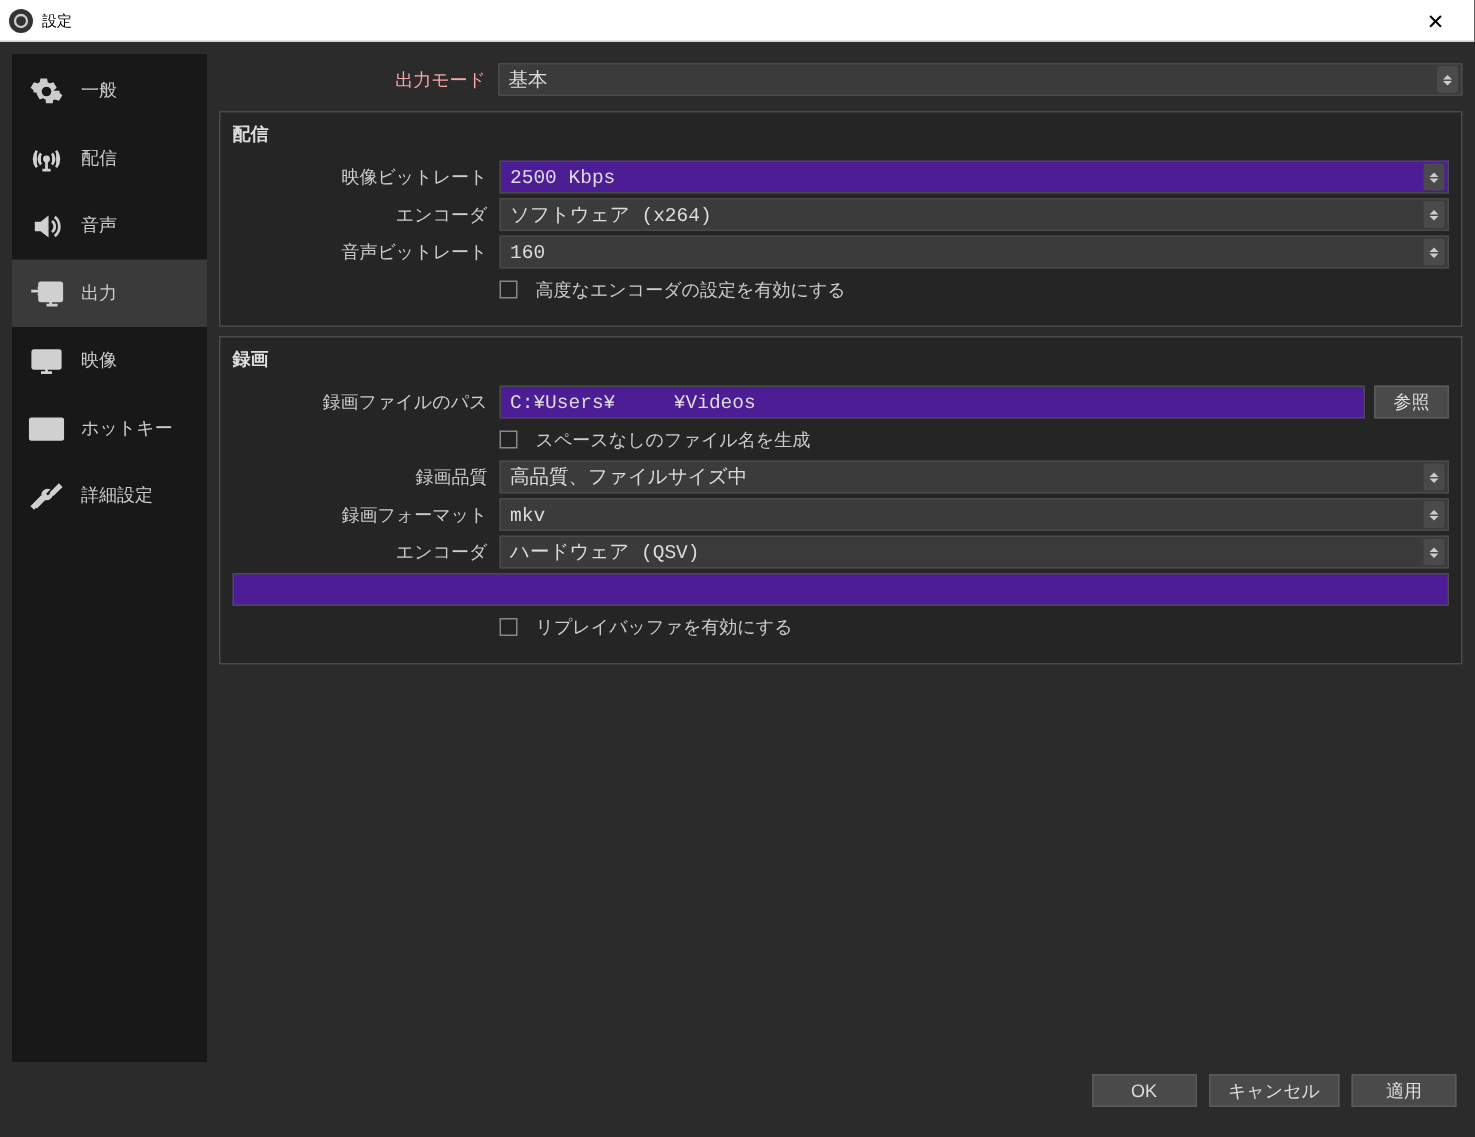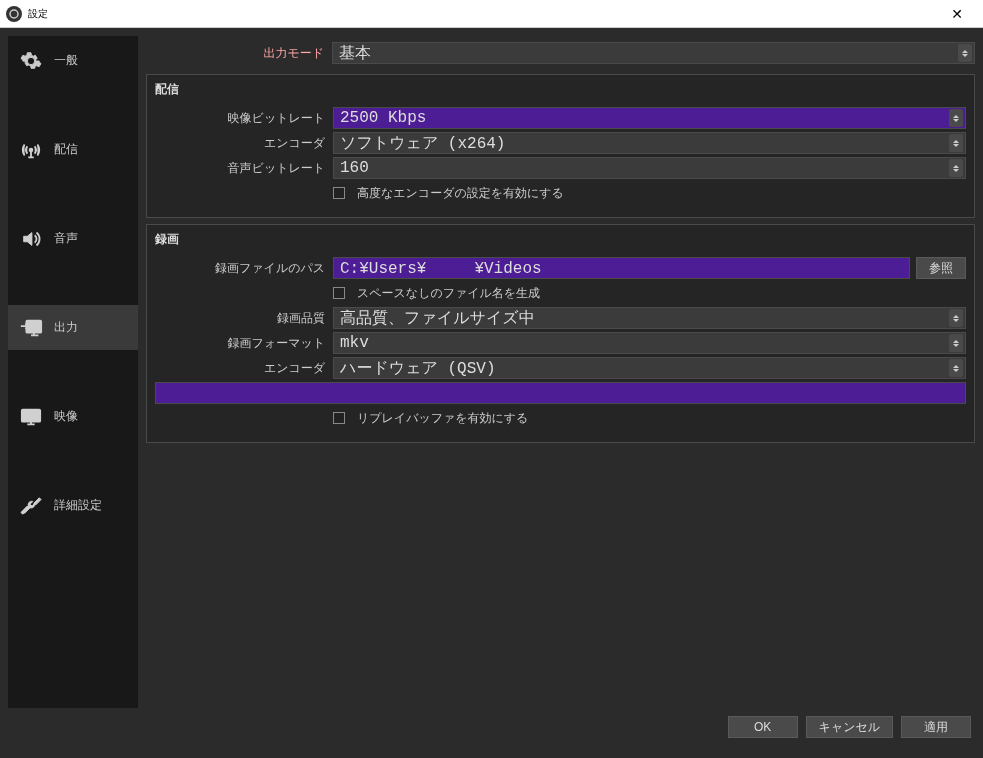--- a/index.html
+++ b/index.html
@@ -36,21 +36,20 @@
   display: flex;
   height: 688px;
   padding: 8px;
   gap: 8px;
 }
 .sidebar {
   width: 130px;
   background: #181818;
   display:flex; flex-direction:column;
   padding-top:2px;
-  gap:44px;
 }
 .sidebar-item {
   display:flex; align-items:center;
   height: 45px;
   padding: 0 10px;
   gap: 10px;
   cursor:pointer;
   color:#ccc;
 }
 .sidebar-item.active {
@@ -93,21 +92,21 @@
 .form-ctrl { flex:1; display:flex; align-items:center; gap:6px; }
 .ctrl-input, .ctrl-select, .ctrl-spin, .ctrl-text {
   flex:1;
   background:#111;
   border:1px solid #4a4a4a;
   color:#ddd;
   height:22px;
   padding: 0 6px;
   display:flex; align-items:center;
   position:relative;
-  font-size:16px;
+  font-size:13px;
 }
 .ctrl-select { background:#3b3b3b; }
 .ctrl-bg-dark { background:#4c1d95; }
 .spin-btns, .select-arrow {
   position:absolute; right:2px; top:1px; bottom:1px;
   width:14px;
   display:flex; flex-direction:column; justify-content:center; align-items:center;
   background:#4a4a4a;
   border-radius:2px;
   gap:1px;
@@ -190,20 +189,29 @@
       <span class="icon">
         <svg width="22" height="20" viewBox="0 0 24 20" fill="none" stroke="#ccc" stroke-width="2">
             <rect x="2" y="2" width="20" height="13" rx="1"></rect>
             <path d="M8 18h8M12 15v3"></path>
           </svg>
       </span>
       <span>映像</span>
     </div>
     <div class="sidebar-item">
       <span class="icon">
+        <svg width="24" height="16" viewBox="0 0 24 16" fill="none" stroke="#ccc" stroke-width="1.5">
+            <rect x="1" y="1" width="22" height="14" rx="1"></rect>
+            <path d="M4 5h1M7 5h1M10 5h1M13 5h1M16 5h1M19 5h1M4 8h1M7 8h1M10 8h1M13 8h1M16 8h1M19 8h1M7 11h10"></path>
+          </svg>
+      </span>
+      <span>ホットキー</span>
+    </div>
+    <div class="sidebar-item">
+      <span class="icon">
         <svg width="22" height="22" viewBox="0 0 24 24" fill="#ccc">
             <path d="M21 3l-6 6 2 2 6-6-2-2zM3 21l7-7-2-2-7 7 2 2zM14 7a4 4 0 00-5 5l-6 6 2 2 6-6a4 4 0 005-5l-3 3-2-2 3-3z"></path>
           </svg>
       </span>
       <span>詳細設定</span>
     </div>
   </div>
 
   <div class="content">
     <div class="row-top">

